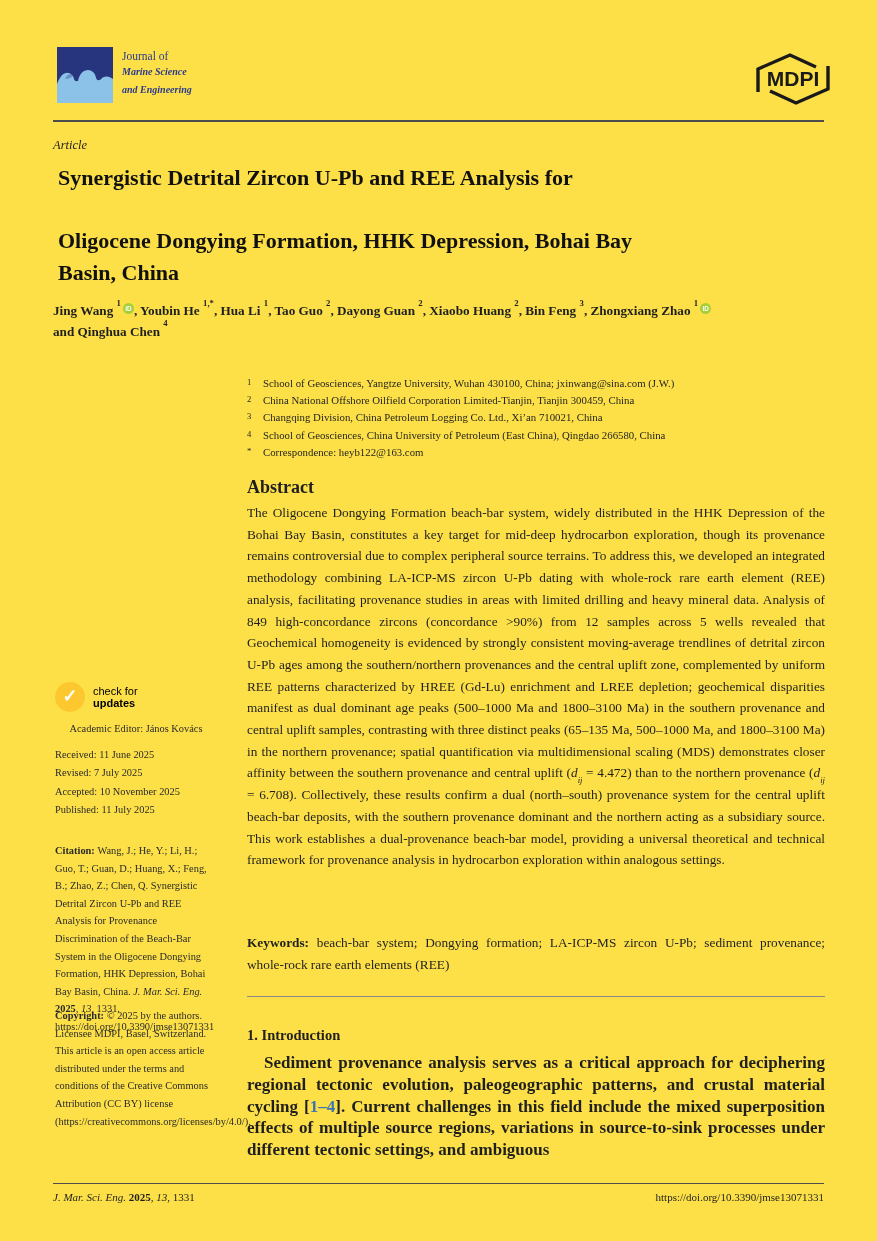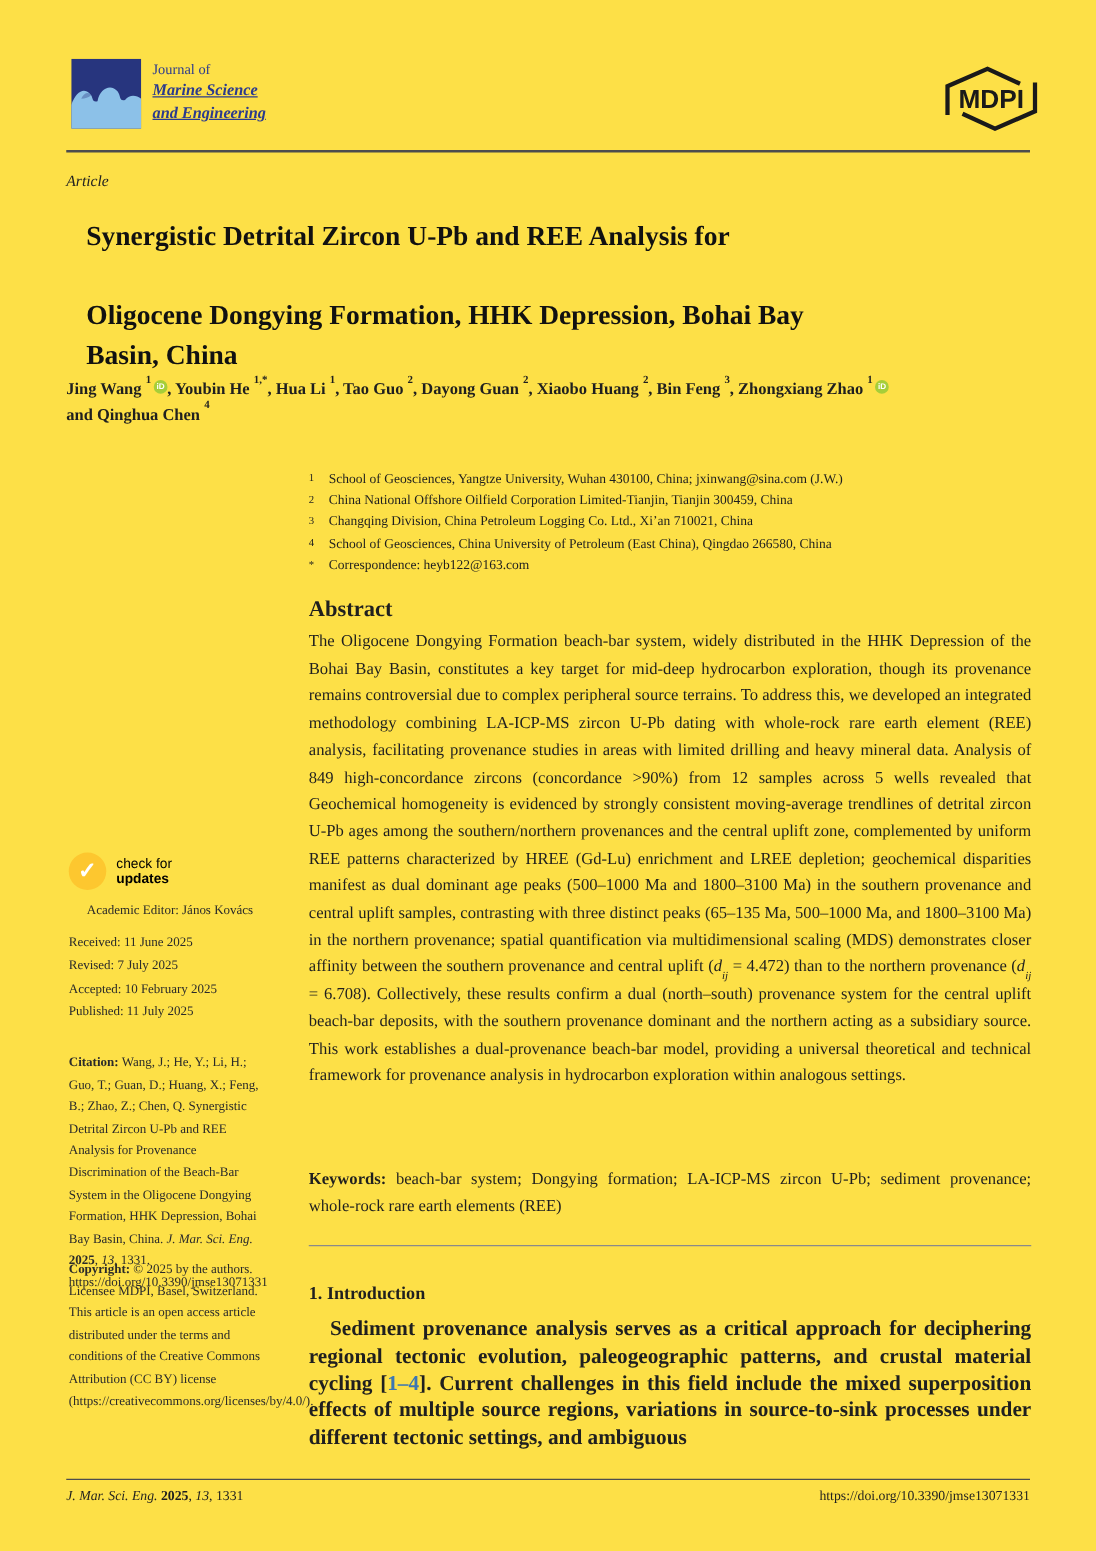--- a/index.html
+++ b/index.html
@@ -5,21 +5,21 @@
   html,body{margin:0;padding:0;background:#ffffff;}
   .page{position:relative;width:877px;height:1241px;background:#fde047;
         font-family:"Liberation Serif","DejaVu Serif",serif;color:#1f1f1f;overflow:hidden;}
   .abs{position:absolute;}
 
   
   .hdr-rule{left:53px;top:120px;width:771px;height:1.5px;background:#4d4d4d;}
   .logo-box{left:57px;top:47px;width:56px;height:56px;}
   .journal-name{left:122px;top:50px;color:#2b3a8e;line-height:17.5px;}
   .jn-top{font-size:11.5px;line-height:13px;}
-  .jn-main{font-size:13px;font-weight:bold;font-style:italic;text-decoration:underline;}
+  .jn-main{font-size:10px;font-weight:bold;font-style:italic;}
   .mdpi{left:750px;top:50px;width:86px;height:58px;}
 
   
   .article-label{left:53px;top:138px;font-style:italic;font-size:12.5px;color:#222;}
   .title{left:53px;top:157px;width:775px;font-size:22px;font-weight:bold;line-height:31.5px;color:#111;}
   .authors{left:53px;top:301px;width:775px;font-size:13.2px;font-weight:bold;line-height:20.5px;}
   sup{font-size:66%;line-height:0;position:relative;top:-0.45em;}
   sub{font-size:66%;line-height:0;position:relative;top:0.25em;}
   .orcid{display:inline-block;width:11px;height:11px;border-radius:50%;background:#a6ce39;color:#fff;
          font-family:"Liberation Sans",sans-serif;font-size:6.5px;font-weight:bold;text-align:center;
@@ -79,21 +79,21 @@
   <div class="abs mdpi">
     <svg width="86" height="58" viewBox="0 0 86 58">
       <polyline points="8,42 8,19 40,5 66,17" fill="none" stroke="#1a1a1a" stroke-width="3.4"></polyline>
       <polyline points="78,16 78,39 46,53 20,41" fill="none" stroke="#1a1a1a" stroke-width="3.4"></polyline>
       <text x="43" y="36" text-anchor="middle" font-family="Liberation Sans, sans-serif" font-size="21" font-weight="bold" fill="#1a1a1a">MDPI</text>
     </svg>
   </div>
   <div class="abs hdr-rule"></div>
 
   <div class="abs article-label">Article</div>
-  <h1 class="abs title" style="margin:16px;"><span>Synergistic Detrital Zircon U-Pb and REE Analysis for</span><br><br><span>Oligocene Dongying Formation, HHK Depression, Bohai Bay</span><br><span>Basin, China</span></h1>
+  <h1 class="abs title" style="margin:5px;"><span>Synergistic Detrital Zircon U-Pb and REE Analysis for</span><br><br><span>Oligocene Dongying Formation, HHK Depression, Bohai Bay</span><br><span>Basin, China</span></h1>
   <div class="abs authors"><span>Jing Wang </span><sup>1</sup><span class="orcid">iD</span><span>, Youbin He </span><sup>1,*</sup><span>, Hua Li </span><sup>1</sup><span>, Tao Guo </span><sup>2</sup><span>, Dayong Guan </span><sup>2</sup><span>, Xiaobo Huang </span><sup>2</sup><span>, Bin Feng </span><sup>3</sup><span>, Zhongxiang Zhao </span><sup>1</sup><span class="orcid">iD</span><br><span>and Qinghua Chen </span><sup>4</sup></div>
 
   <div class="abs affs">
       <div class="aff-row">
         <span class="aff-sup">1</span>
         <span class="aff-text">School of Geosciences, Yangtze University, Wuhan 430100, China; jxinwang@sina.com (J.W.)</span>
       </div>
       <div class="aff-row">
         <span class="aff-sup">2</span>
         <span class="aff-text">China National Offshore Oilfield Corporation Limited-Tianjin, Tianjin 300459, China</span>
@@ -128,21 +128,21 @@
     </div>
     <div class="badge-text">
       <div>check for</div>
       <div class="b2">updates</div>
     </div>
   </div>
   <div class="abs side editor">Academic Editor: János Kovács</div>
   <div class="abs side dates">
       <div>Received: 11 June 2025</div>
       <div>Revised: 7 July 2025</div>
-      <div>Accepted: 10 February 2025</div>
+      <div>Accepted: 10 November 2025</div>
       <div>Published: 11 July 2025</div>
     </div>
   <div class="abs side citation"><span style="font-weight: bold;">Citation: </span><span>Wang, J.; He, Y.; Li, H.; Guo, T.; Guan, D.; Huang, X.; Feng, B.; Zhao, Z.; Chen, Q. Synergistic Detrital Zircon U-Pb and REE Analysis for Provenance Discrimination of the Beach-Bar System in the Oligocene Dongying Formation, HHK Depression, Bohai Bay Basin, China. </span><span style="font-style: italic;">J. Mar. Sci. Eng. </span><span style="font-weight: bold;">2025</span><span>, </span><span style="font-style: italic;">13</span><span>, 1331. https://doi.org/10.3390/jmse13071331</span></div>
   <div class="abs side copyright"><span style="font-weight: bold;">Copyright: </span><span>© 2025 by the authors. Licensee MDPI, Basel, Switzerland. This article is an open access article distributed under the terms and conditions of the Creative Commons Attribution (CC BY) license (https://creativecommons.org/licenses/by/4.0/).</span></div>
 
   <div class="abs ftr-rule"></div>
   <div class="abs ftr-left"><span style="font-style: italic;">J. Mar. Sci. Eng. </span><span style="font-weight: bold;">2025</span><span>, </span><span style="font-style: italic;">13</span><span>, 1331</span></div>
   <div class="abs ftr-right">https://doi.org/10.3390/jmse13071331</div>
 
 </div>

